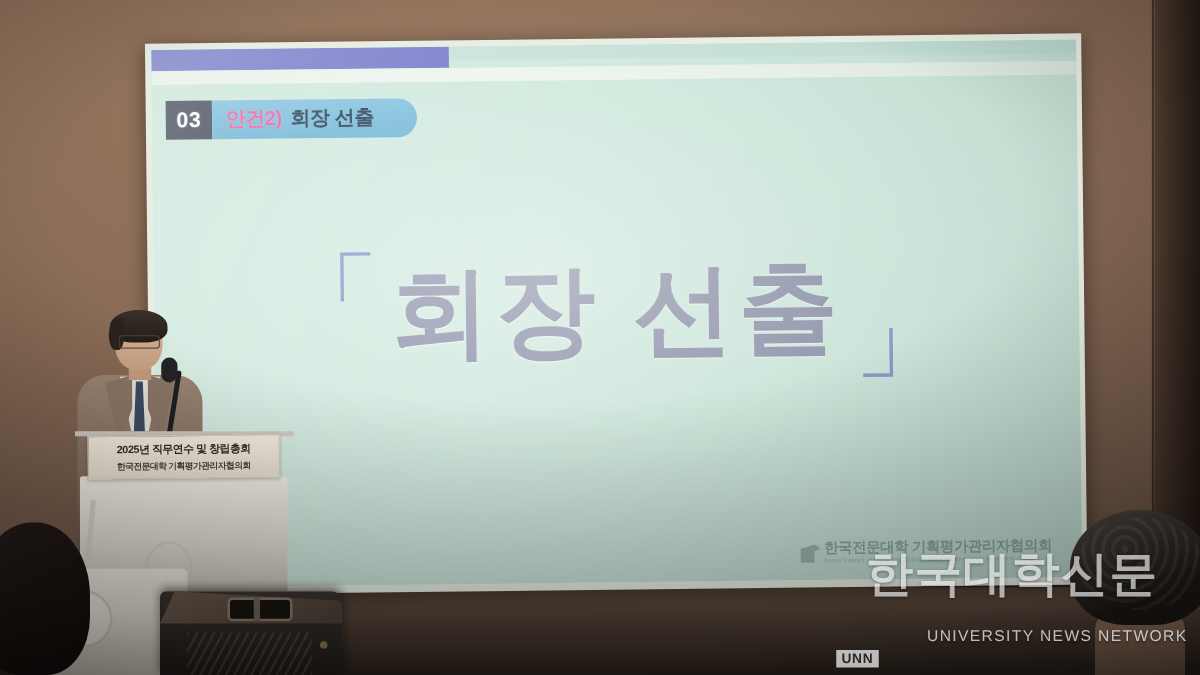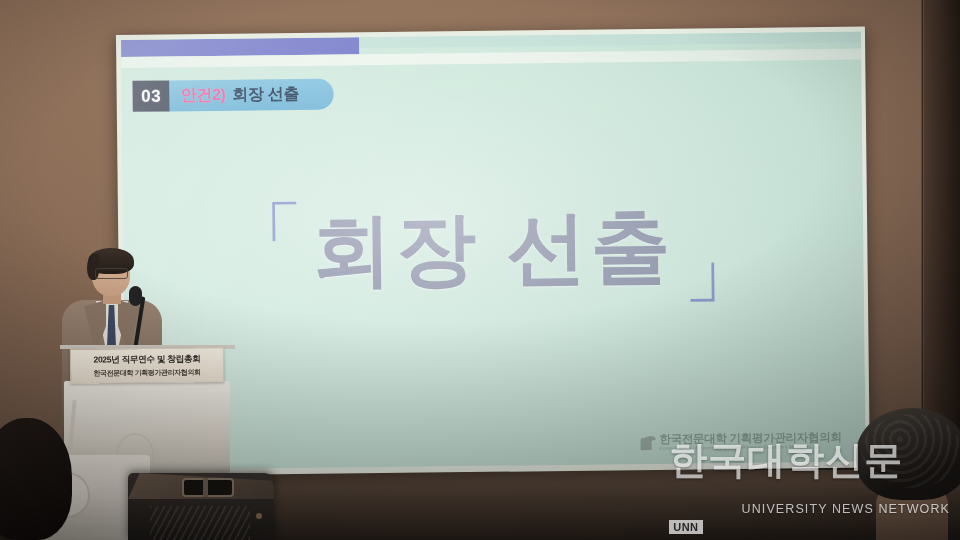--- a/index.html
+++ b/index.html
@@ -128,21 +128,21 @@
   #fg-headR{position:absolute;left:856px;top:408px;width:112px;height:132px;}
   .hr-hair{position:absolute;left:0;top:0;width:112px;height:92px;border-radius:52% 52% 42% 42%;
      background:linear-gradient(160deg,#4d4640,#1d1916 70%);}
   .hr-hair-tex{position:absolute;left:6px;top:6px;width:100px;height:74px;border-radius:50%;
      background:repeating-radial-gradient(circle at 38% 34%,rgba(255,255,255,.07) 0 3px,rgba(0,0,0,0) 3px 8px);}
   .hr-neck{position:absolute;left:20px;top:80px;width:72px;height:60px;border-radius:16px 16px 0 0;
      background:linear-gradient(to bottom,#9c7b63,#6d5545);}
   .hr-shoulder{position:absolute;left:-6px;top:124px;width:130px;height:30px;border-radius:18px 18px 0 0;background:#2a2420;}
 
   
-  #watermark{position:absolute;right:10px;bottom:6px;text-align:left;opacity:.80;pointer-events:none;}
+  #watermark{position:absolute;right:10px;bottom:6px;text-align:center;opacity:.80;pointer-events:none;}
   .wm-ko{font-size:38px;font-weight:bold;color:rgba(255,255,255,.80);letter-spacing:1px;line-height:1;
      text-shadow:0 1px 3px rgba(0,0,0,.45);}
   .wm-en{display:flex;align-items:center;justify-content:flex-end;gap:5px;margin-top:4px;}
   .wm-unn{background:rgba(255,255,255,.88);color:#2b2b2b;font-size:11px;font-weight:bold;padding:1px 4px;letter-spacing:.5px;margin-top:37px;}
   .wm-net{font-size:12.5px;color:rgba(255,255,255,.88);letter-spacing:1.1px;font-weight:500;
      text-shadow:0 1px 2px rgba(0,0,0,.5);padding-left:34px;}
 </style>
 </head>
 <body>
 

